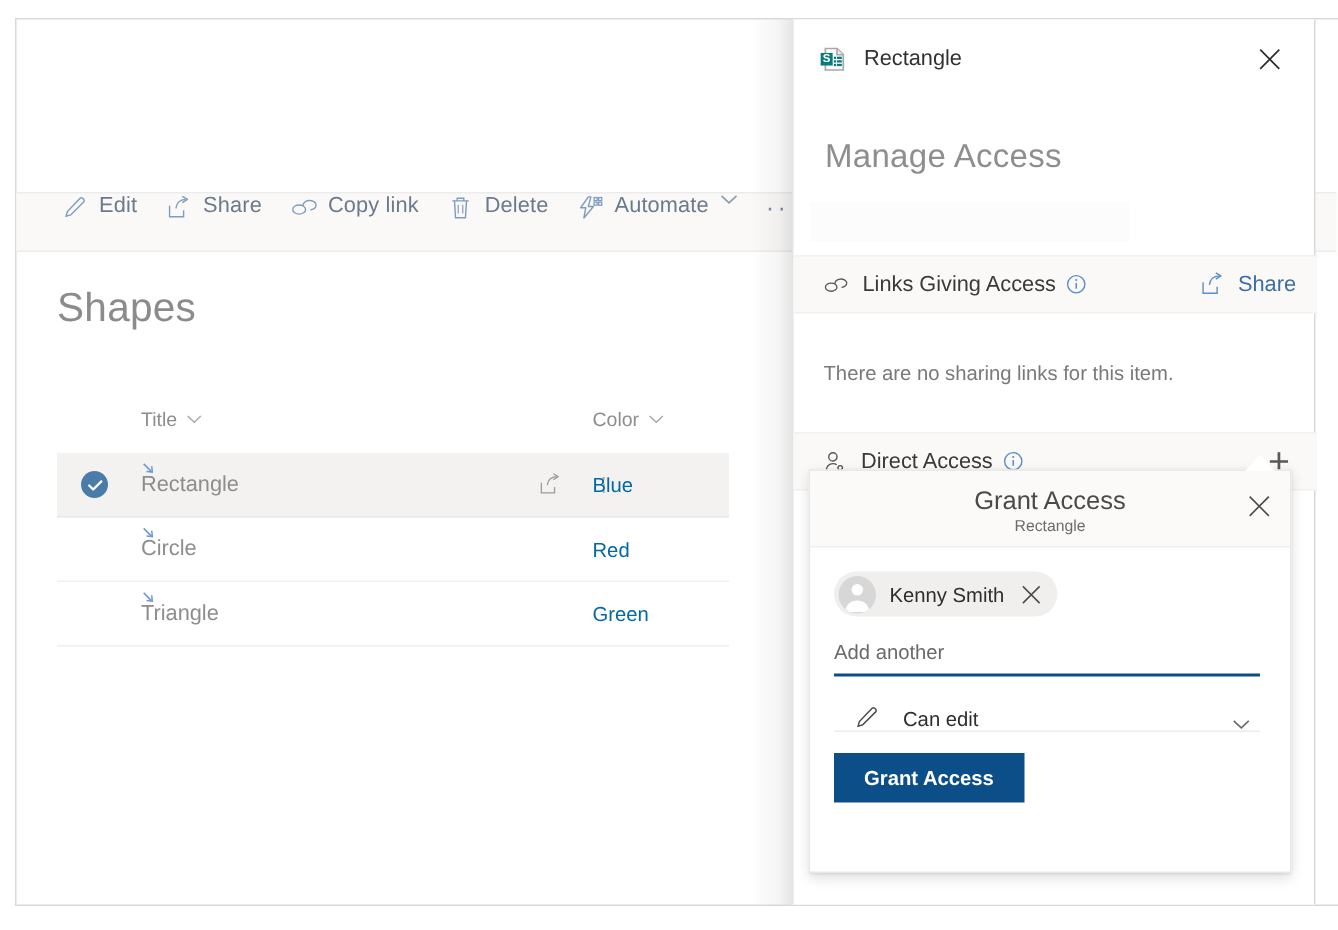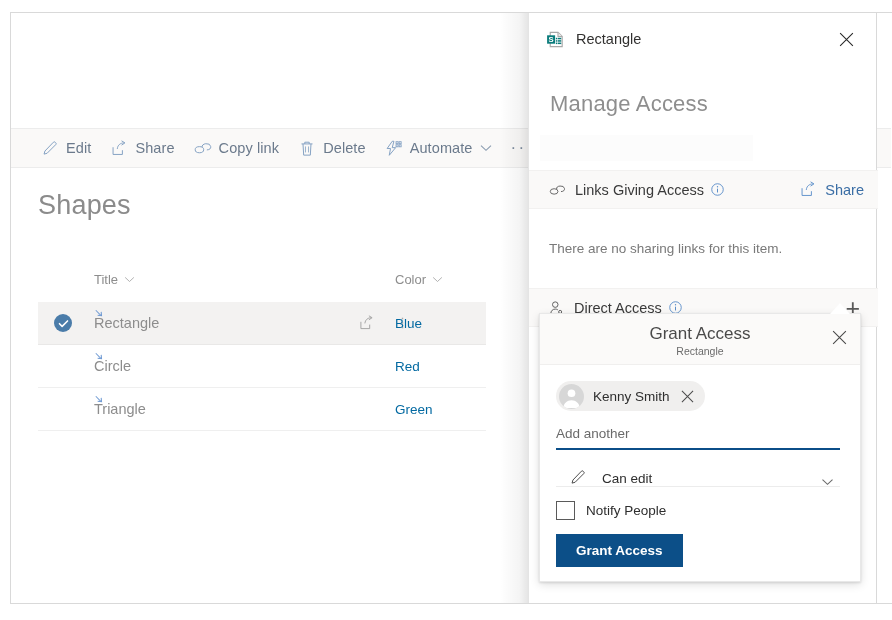--- a/index.html
+++ b/index.html
@@ -30,21 +30,21 @@
     left: 11px; top: 128px;
     width: 880px; height: 40px;
     background: #faf9f8;
     border-top: 1px solid #ececec;
     border-bottom: 1px solid #ececec;
     display: flex;
     align-items: center;
     padding-left: 20px;
   }
   .cmd {
-    display: flex; align-items: center;
+    display: flex; 
     height: 38px;
     padding: 0 9px;
     color: #3b6ea5;
     font-size: 14.5px;
     white-space: nowrap;
     cursor: pointer;
   }
   .cmd .glyph {
     display: inline-flex; align-items: center; justify-content: center;
     width: 19px; height: 19px; margin-right: 7px;
@@ -496,23 +496,19 @@
             </svg>
         </span>
         <span class="perm-label">Can edit</span>
         <span class="perm-chev">
           <svg width="13" height="8" viewBox="0 0 12 8">
               <path d="M1 1.6L6 6.3l5-4.7" fill="none" stroke="currentColor" stroke-width="1.1"></path>
             </svg>
         </span>
       </div>
 
-      <div class="notify-row">
-        <span class="checkbox"></span>
-        <span class="notify-label">Notify People</span>
-      </div>
 
       <button class="grant-btn">Grant Access</button>
 
     </div>
   </div>
 
 </div>
 
 </body></html>

